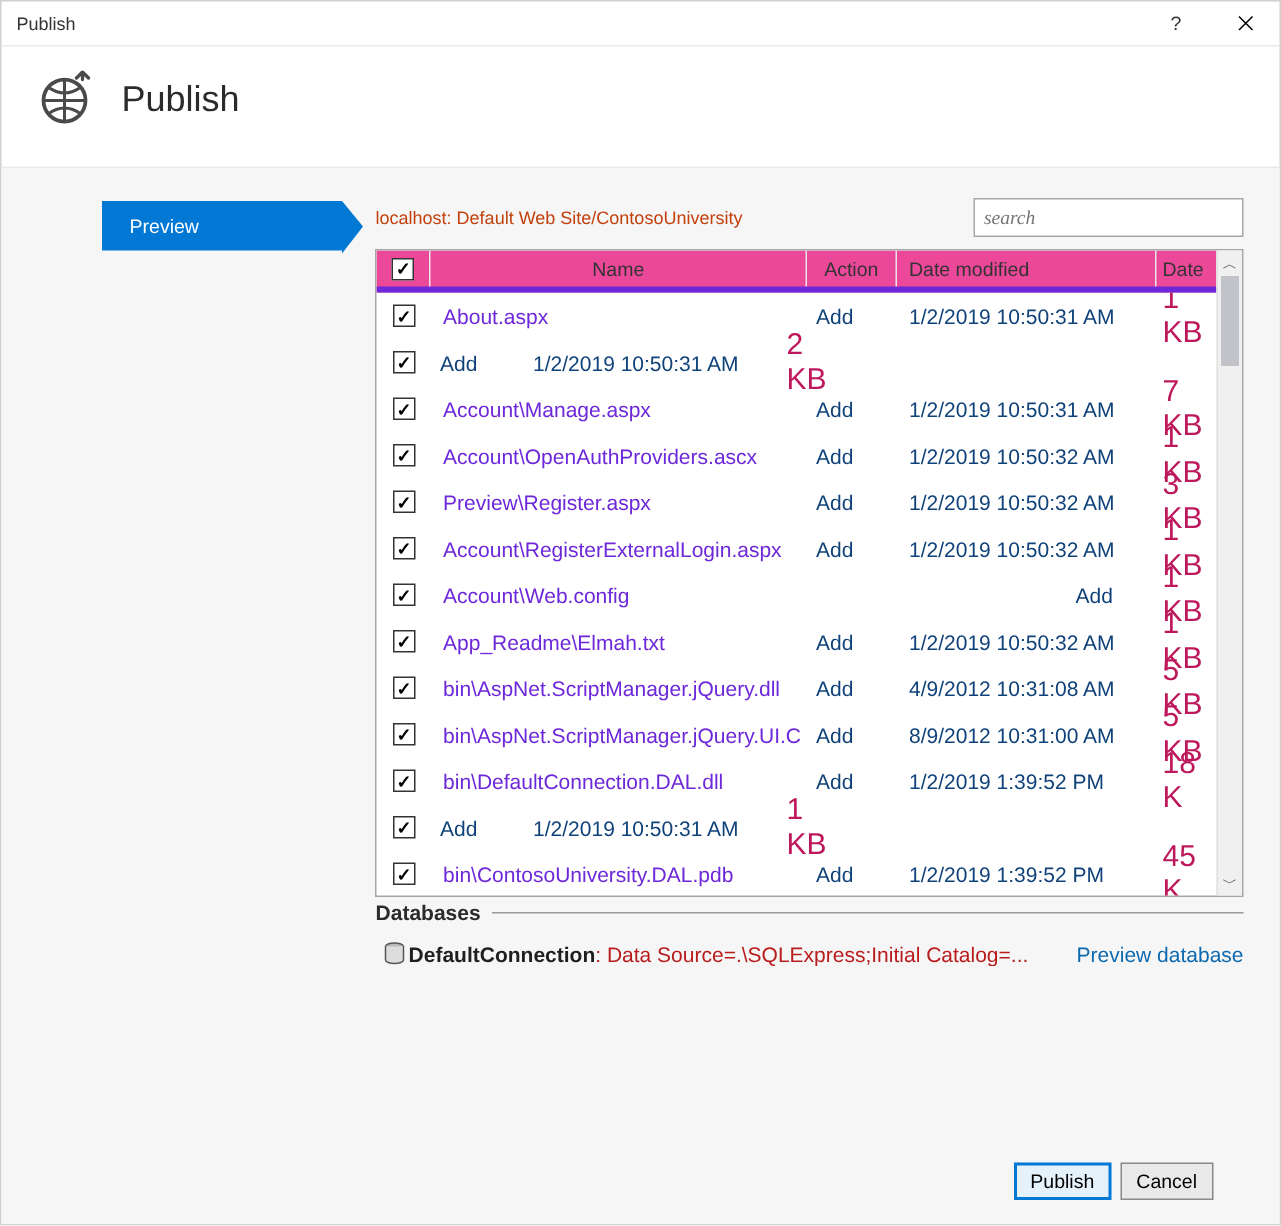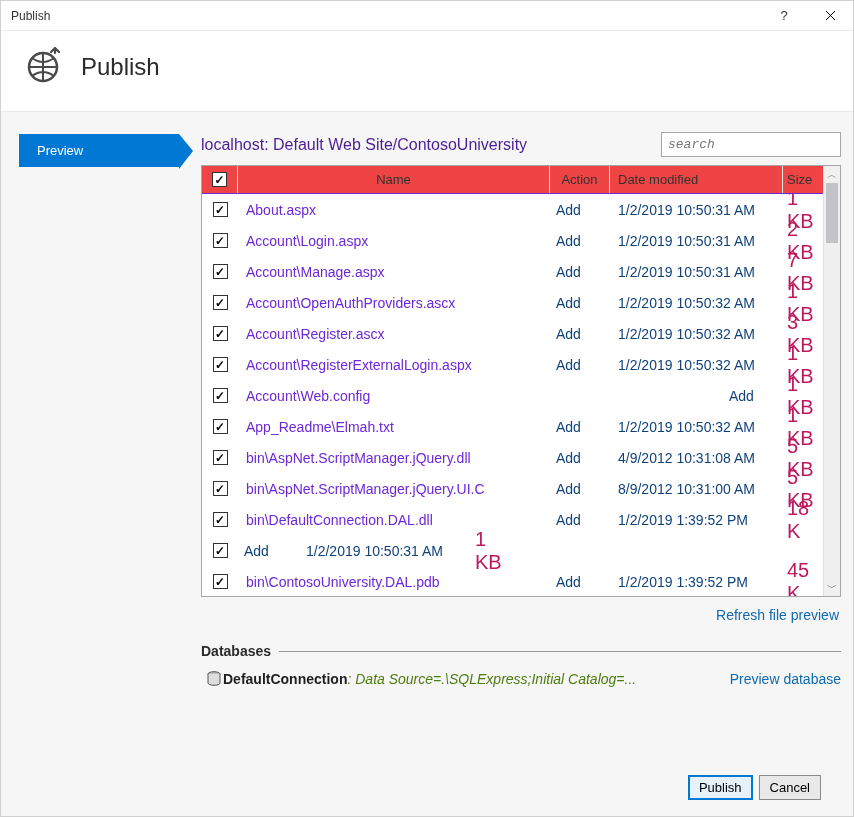--- a/index.html
+++ b/index.html
@@ -52,21 +52,22 @@
   .header .hdr-title {
     font-size: 24px;
     font-weight: 400;
     color: #2b2b2b;
   }
   .body {
     flex: 1;
     background: #f6f6f6;
     display: flex;
     flex-direction: column;
-    padding: 0 12px 0 0;
+    padding: 0 24px 0 0;
+    align-items: flex-end;
   }
   .body-inner {
     display: flex;
     flex: 1;
   }
   .sidebar {
     width: 200px;
     padding: 22px 0 0 0;
     flex-shrink: 0;
   }
@@ -95,47 +96,47 @@
     flex-direction: column;
   }
   .main-top {
     display: flex;
     align-items: center;
     margin-bottom: 8px;
     gap: 10px;
   }
   .main-top .site-label {
     flex: 1;
-    font-size: 16px;
-    color: #4c1d95;
+    font-size: 12px;
+    color: #c2410c;
   }
   .search-box {
     width: 180px;
     border: 1px solid #a6a6a6;
     padding: 4px 6px;
     font-size: 13px;
     font-style: italic;
     color: #888;
     background: #fff;
-    font-family: Liberation Mono, monospace;
+    font-family: Liberation Serif, serif;
   }
   .file-table-wrap {
     border: 1px solid #a6a6a6;
     background: #fff;
     height: 432px;
     display: flex;
   }
   .file-table {
     flex: 1;
     overflow: hidden;
   }
   .ft-header {
     display: flex;
-    background: #ef4444;
-    border-bottom: 1px solid #6d28d9;
+    background: #ec4899;
+    border-bottom: 4px solid #6d28d9;
     height: 28px;
     align-items: stretch;
   }
   .ft-header > div {
     border-right: 1px solid #e6e6e6;
     display: flex;
     align-items: center;
     justify-content: center;
     font-size: 13px;
     color: #333;
@@ -239,21 +240,21 @@
   }
   .db-row {
     display: flex;
     align-items: center;
     gap: 0;
     font-size: 14px;
     padding-left: 4px;
   }
   .db-row .db-icon { width: 18px; display: flex; justify-content: center; }
   .db-row .db-name { font-weight: 600; color: #1f1f1f; }
-  .db-row .db-conn { color: #4d7c0f; flex: 1; white-space: nowrap; overflow: hidden; font-style: italic; }
+  .db-row .db-conn { color: #b91c1c; flex: 1; white-space: nowrap; overflow: hidden; }
   .db-row .db-preview { color: #0e6ab0; cursor: pointer; margin-left: 8px; }
   .footer {
     display: flex;
     justify-content: flex-end;
     gap: 6px;
     padding: 14px 20px 16px 0;
     background: #f6f6f6;
   }
   .btn {
     min-width: 58px;
@@ -311,37 +312,36 @@
 
         <div class="file-table-wrap">
           <div class="file-table">
             <div class="ft-header">
               <div class="col-chk">
                 <span class="chk checked"></span>
               </div>
               <div class="col-name">Name</div>
               <div class="col-action">Action</div>
               <div class="col-date">Date modified</div>
-              <div class="col-size">Size</div>
+              <div class="col-size">Date</div>
             </div>
             <div class="ft-body" id="ft-body">
                 <div class="ft-row">
                   <div class="col-chk">
                     <span class="chk checked"></span>
                   </div>
                   <div class="col-name">About.aspx</div>
                   <div class="col-action">Add</div>
                   <div class="col-date">1/2/2019 10:50:31 AM</div>
                   <div class="col-size">1 KB</div>
                 </div>
                 <div class="ft-row">
                   <div class="col-chk">
                     <span class="chk checked"></span>
                   </div>
-                  <div class="col-name">Account\Login.aspx</div>
                   <div class="col-action">Add</div>
                   <div class="col-date">1/2/2019 10:50:31 AM</div>
                   <div class="col-size">2 KB</div>
                 </div>
                 <div class="ft-row">
                   <div class="col-chk">
                     <span class="chk checked"></span>
                   </div>
                   <div class="col-name">Account\Manage.aspx</div>
                   <div class="col-action">Add</div>
@@ -354,21 +354,21 @@
                   </div>
                   <div class="col-name">Account\OpenAuthProviders.ascx</div>
                   <div class="col-action">Add</div>
                   <div class="col-date">1/2/2019 10:50:32 AM</div>
                   <div class="col-size">1 KB</div>
                 </div>
                 <div class="ft-row">
                   <div class="col-chk">
                     <span class="chk checked"></span>
                   </div>
-                  <div class="col-name">Account\Register.ascx</div>
+                  <div class="col-name">Preview\Register.aspx</div>
                   <div class="col-action">Add</div>
                   <div class="col-date">1/2/2019 10:50:32 AM</div>
                   <div class="col-size">3 KB</div>
                 </div>
                 <div class="ft-row">
                   <div class="col-chk">
                     <span class="chk checked"></span>
                   </div>
                   <div class="col-name">Account\RegisterExternalLogin.aspx</div>
                   <div class="col-action">Add</div>
@@ -440,23 +440,20 @@
           </div>
           <div class="vscroll">
             <div class="arrow">︿</div>
             <div class="track">
               <div class="thumb"></div>
             </div>
             <div class="arrow">﹀</div>
           </div>
         </div>
 
-        <div class="refresh-row">
-          <span class="refresh-link">Refresh file preview</span>
-        </div>
 
         <div class="db-section">
           <div class="db-heading">
             <span class="label">Databases</span>
             <span class="rule"></span>
           </div>
           <div class="db-row">
             <span class="db-icon">
               <svg width="14" height="16" viewBox="0 0 14 16">
                   <ellipse cx="7" cy="3" rx="6" ry="2.3" fill="#bbb" stroke="#555" stroke-width="1"></ellipse>

